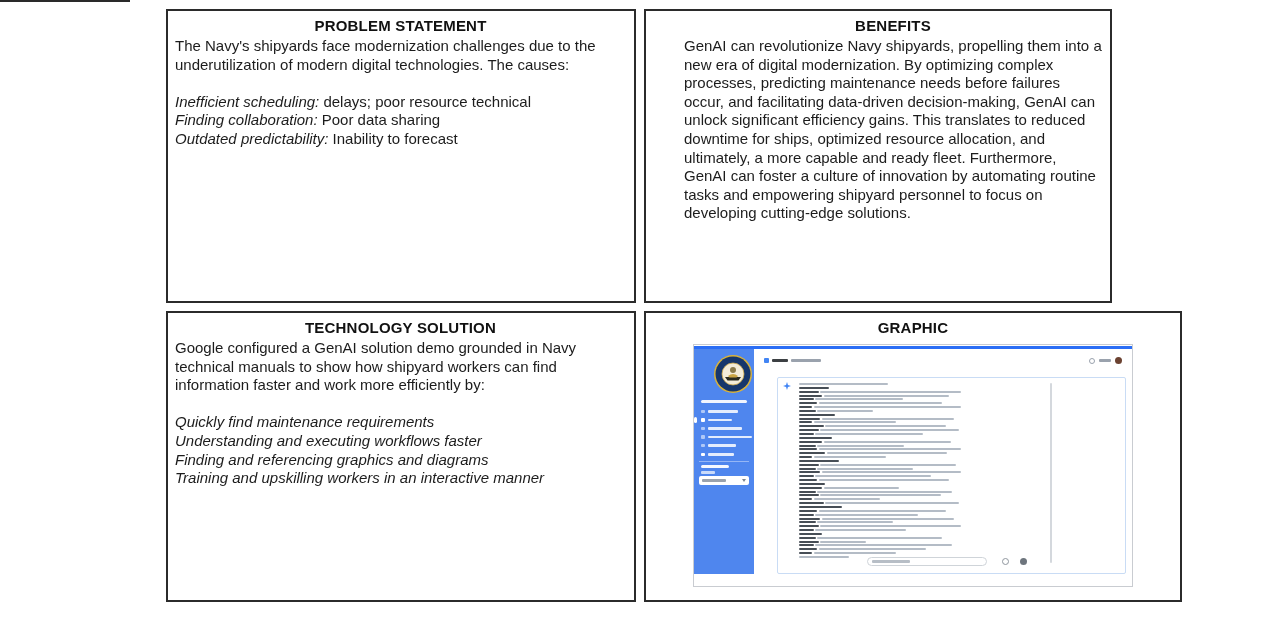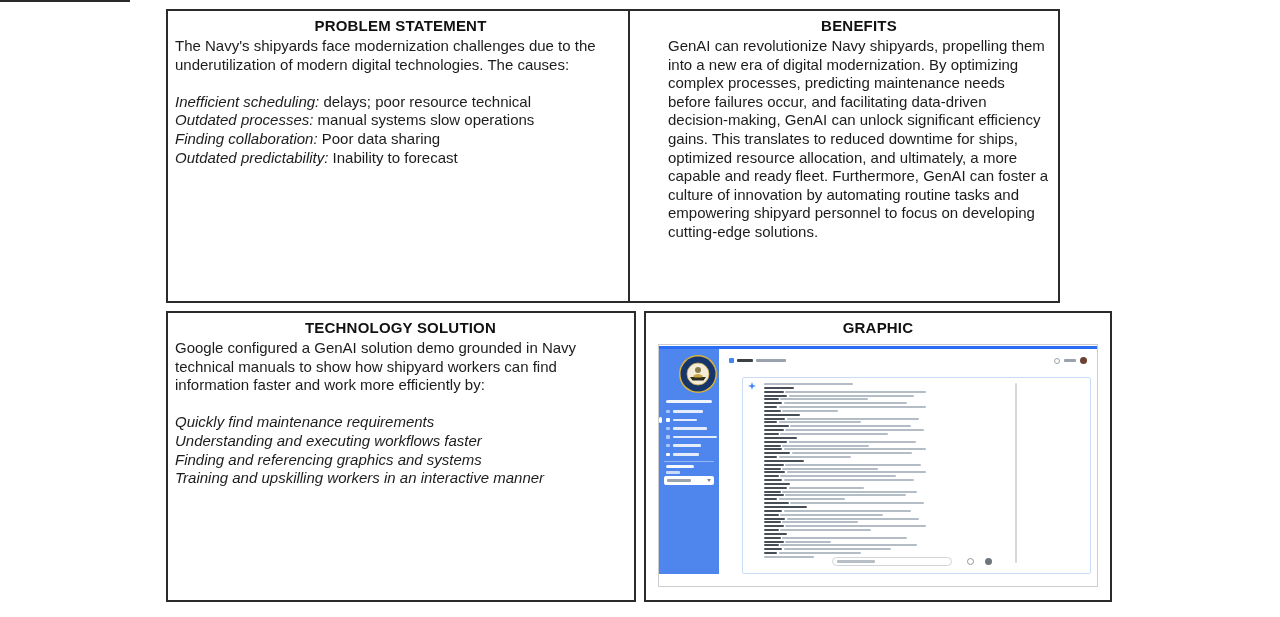--- a/index.html
+++ b/index.html
@@ -15,23 +15,23 @@
     --window-border:#c9ccd1;
   }
   *{margin:0;padding:0;box-sizing:border-box;}
   html,body{width:1280px;height:617px;background:#ffffff;overflow:hidden;}
   body{font-family:"Liberation Sans","DejaVu Sans",sans-serif;color:#1c1c1c;position:relative;}
 
   .artifact-line{position:absolute;left:0;top:0;width:130px;height:2px;background:#2a2a2a;}
 
   .quad{position:absolute;border:2px solid #2b2b2b;background:#fff;padding:4px 8px 6px 7px;}
   .quad-tl{left:166px;top:9px;width:470px;height:294px;}
-  .quad-tr{left:628px;top:9px;width:432px;height:294px;padding-left:38px;}
+  .quad-tr{left:644px;top:9px;width:468px;height:294px;padding-left:38px;}
   .quad-bl{left:166px;top:311px;width:470px;height:291px;}
-  .quad-br{left:644px;top:311px;width:468px;height:291px;padding:4px 4px 6px 4px;}
+  .quad-br{left:644px;top:311px;width:538px;height:291px;padding:4px 4px 6px 4px;}
 
   .quad h2{font-size:15px;font-weight:bold;text-align:center;letter-spacing:0.2px;margin:2px 0 3px 0;color:#111;}
   .quad p{font-size:15px;line-height:18.6px;color:#1c1c1c;}
   .spacer-line{height:18.6px;}
   .ilist{font-size:15px;line-height:18.6px;}
   .ilist .lead{font-style:italic;}
   .ilist-plain li, .ilist li{list-style:none;}
   .ital{font-style:italic;}
 
   
@@ -81,40 +81,39 @@
 <body>
 
 <div class="artifact-line"></div>
 
 <section class="quad quad-tl">
   <h2>PROBLEM STATEMENT</h2>
   <p>The Navy's shipyards face modernization challenges due to the underutilization of modern digital technologies.  The causes:</p>
   <div class="spacer-line"></div>
   <ul class="ilist">
     <li><span class="lead">Inefficient scheduling:</span><span> delays; poor resource technical</span></li>
-    <li><span class="lead">Outdated processes:</span><span> manual systems slow operations</span></li>
     <li><span class="lead">Finding collaboration:</span><span> Poor data sharing</span></li>
     <li><span class="lead">Outdated predictability:</span><span> Inability to forecast</span></li>
   </ul>
   <div class="spacer-line"></div>
 </section>
 
 <section class="quad quad-tr">
   <h2>BENEFITS</h2>
   <p>GenAI can revolutionize Navy shipyards, propelling them into a new era of digital modernization.  By optimizing complex processes, predicting maintenance needs before failures occur, and facilitating data-driven decision-making, GenAI can unlock significant efficiency gains.  This translates to reduced downtime for ships, optimized resource allocation, and ultimately, a more capable and ready fleet.  Furthermore, GenAI can foster a culture of innovation by automating routine tasks and empowering shipyard personnel to focus on developing cutting-edge solutions.</p>
 </section>
 
 <section class="quad quad-bl">
   <h2>TECHNOLOGY SOLUTION</h2>
   <p>Google configured a GenAI solution demo grounded in Navy technical manuals to show how shipyard workers can find information faster and work more efficiently by:</p>
   <div class="spacer-line"></div>
   <ul class="ilist ital">
     <li>Quickly find maintenance requirements</li>
     <li>Understanding and executing workflows faster</li>
-    <li>Finding and referencing graphics and systems</li>
+    <li>Finding and referencing graphics and diagrams</li>
     <li>Training and upskilling workers in an interactive manner</li>
   </ul>
 </section>
 
 <section class="quad quad-br">
   <h2>GRAPHIC</h2>
 
   <div class="mini-window">
     <div class="mini-topstrip"></div>
 

